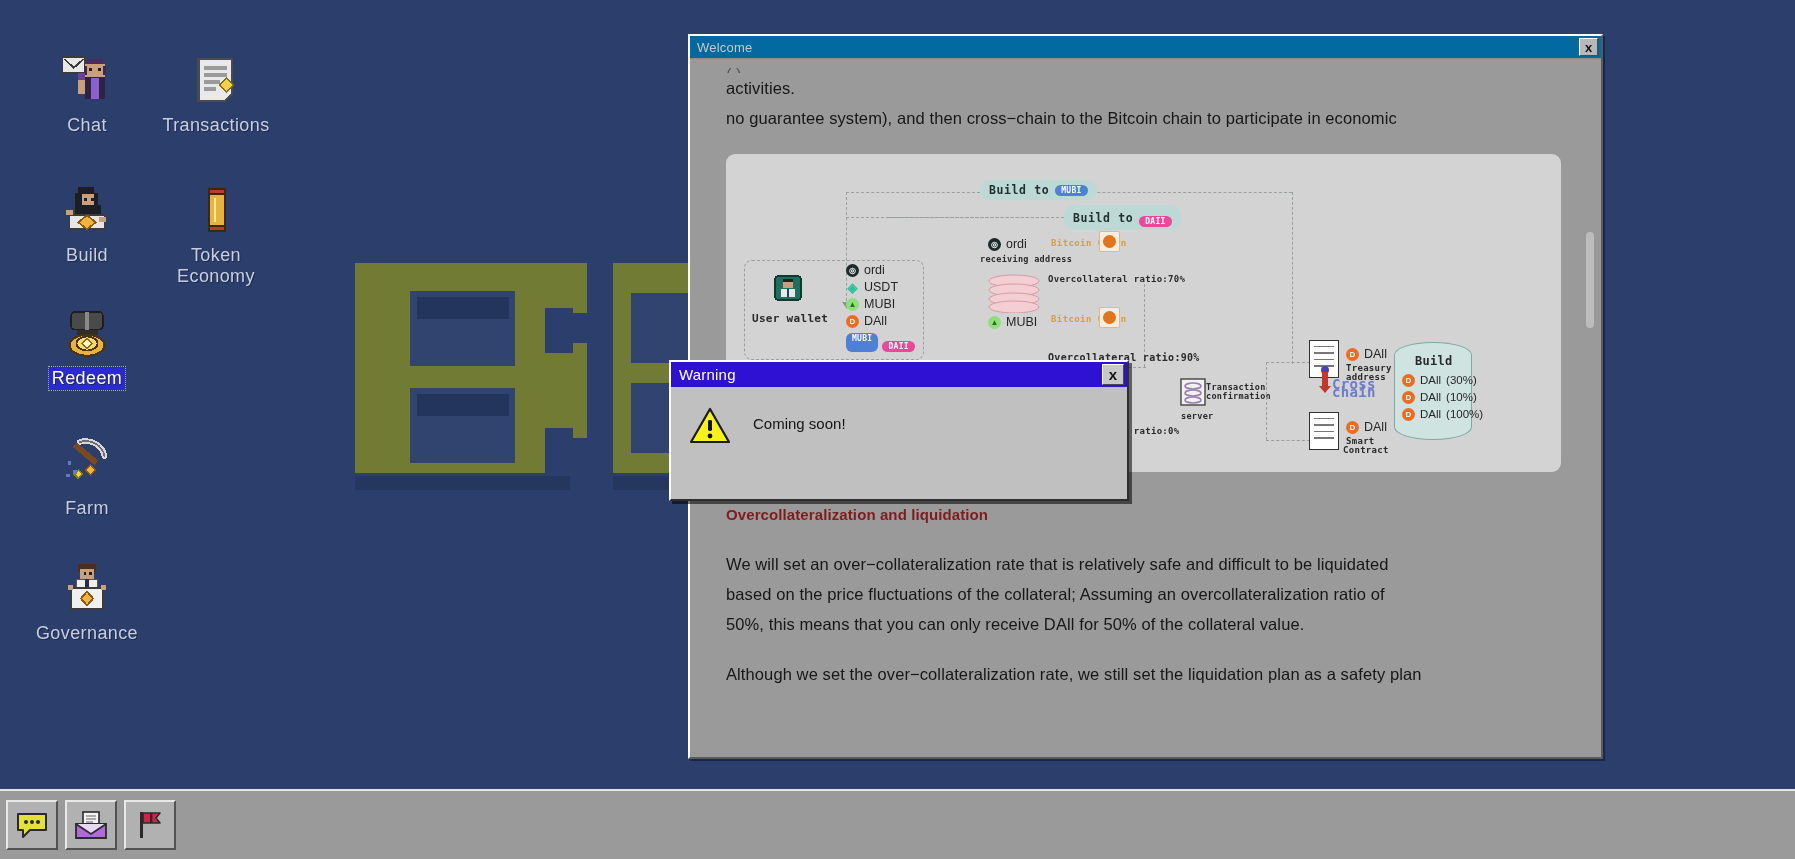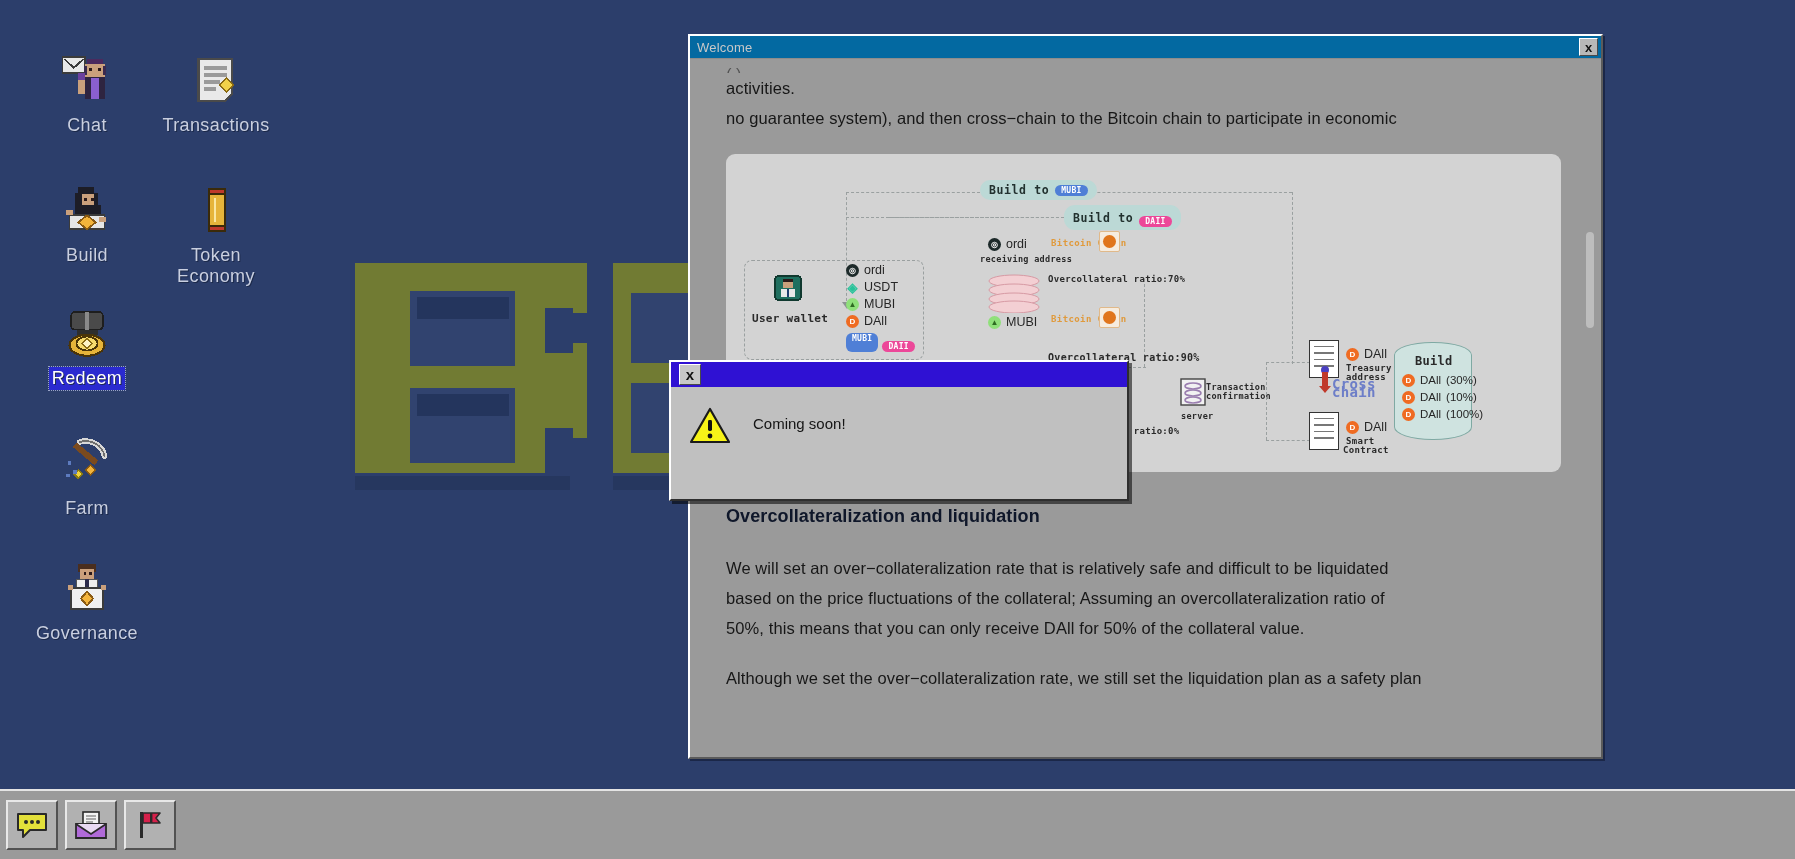--- a/index.html
+++ b/index.html
@@ -98,22 +98,22 @@
     padding: 0 40px 0 36px;
   }
   .doc-p {
     color: #171717;
     font-size: 16.5px;
     line-height: 30px;
     margin: 0;
     letter-spacing: .1px;
   }
   .doc-h {
-    color: #0f172a;
-    font-size: 18px;
+    color: #7f1d1d;
+    font-size: 15px;
     font-weight: bold;
     margin: 0;
     letter-spacing: .1px;
   }
   .clipped-line {
     color: #171717;
     font-size: 16.5px;
     line-height: 30px;
     height: 14px;
     overflow: hidden;
@@ -608,20 +608,21 @@
 
       <p class="doc-p" style="margin-top:20px;">Although we set the over−collateralization rate, we still set the liquidation plan as a safety plan</p>
     </div>
 
     <div class="scroll-track"></div>
     <div class="scroll-thumb"></div>
   </div>
 
   <div id="dlg-warning">
     <div class="titlebar">
+      <span class="t">Warning</span>
       <div class="sysbtn">x</div>
     </div>
     <div class="body">
       <svg width="42" height="38" viewBox="0 0 42 38">
         <path d="M21 2 L40 35 L2 35 z" fill="#f7f318" stroke="#1a1a1a" stroke-width="2.2" stroke-linejoin="round"></path>
         <rect x="19" y="13" width="4" height="11" rx="1.4" fill="#111"></rect>
         <circle cx="21" cy="29" r="2.4" fill="#111"></circle>
       </svg>
       <span class="msg">Coming soon!</span>
     </div>

